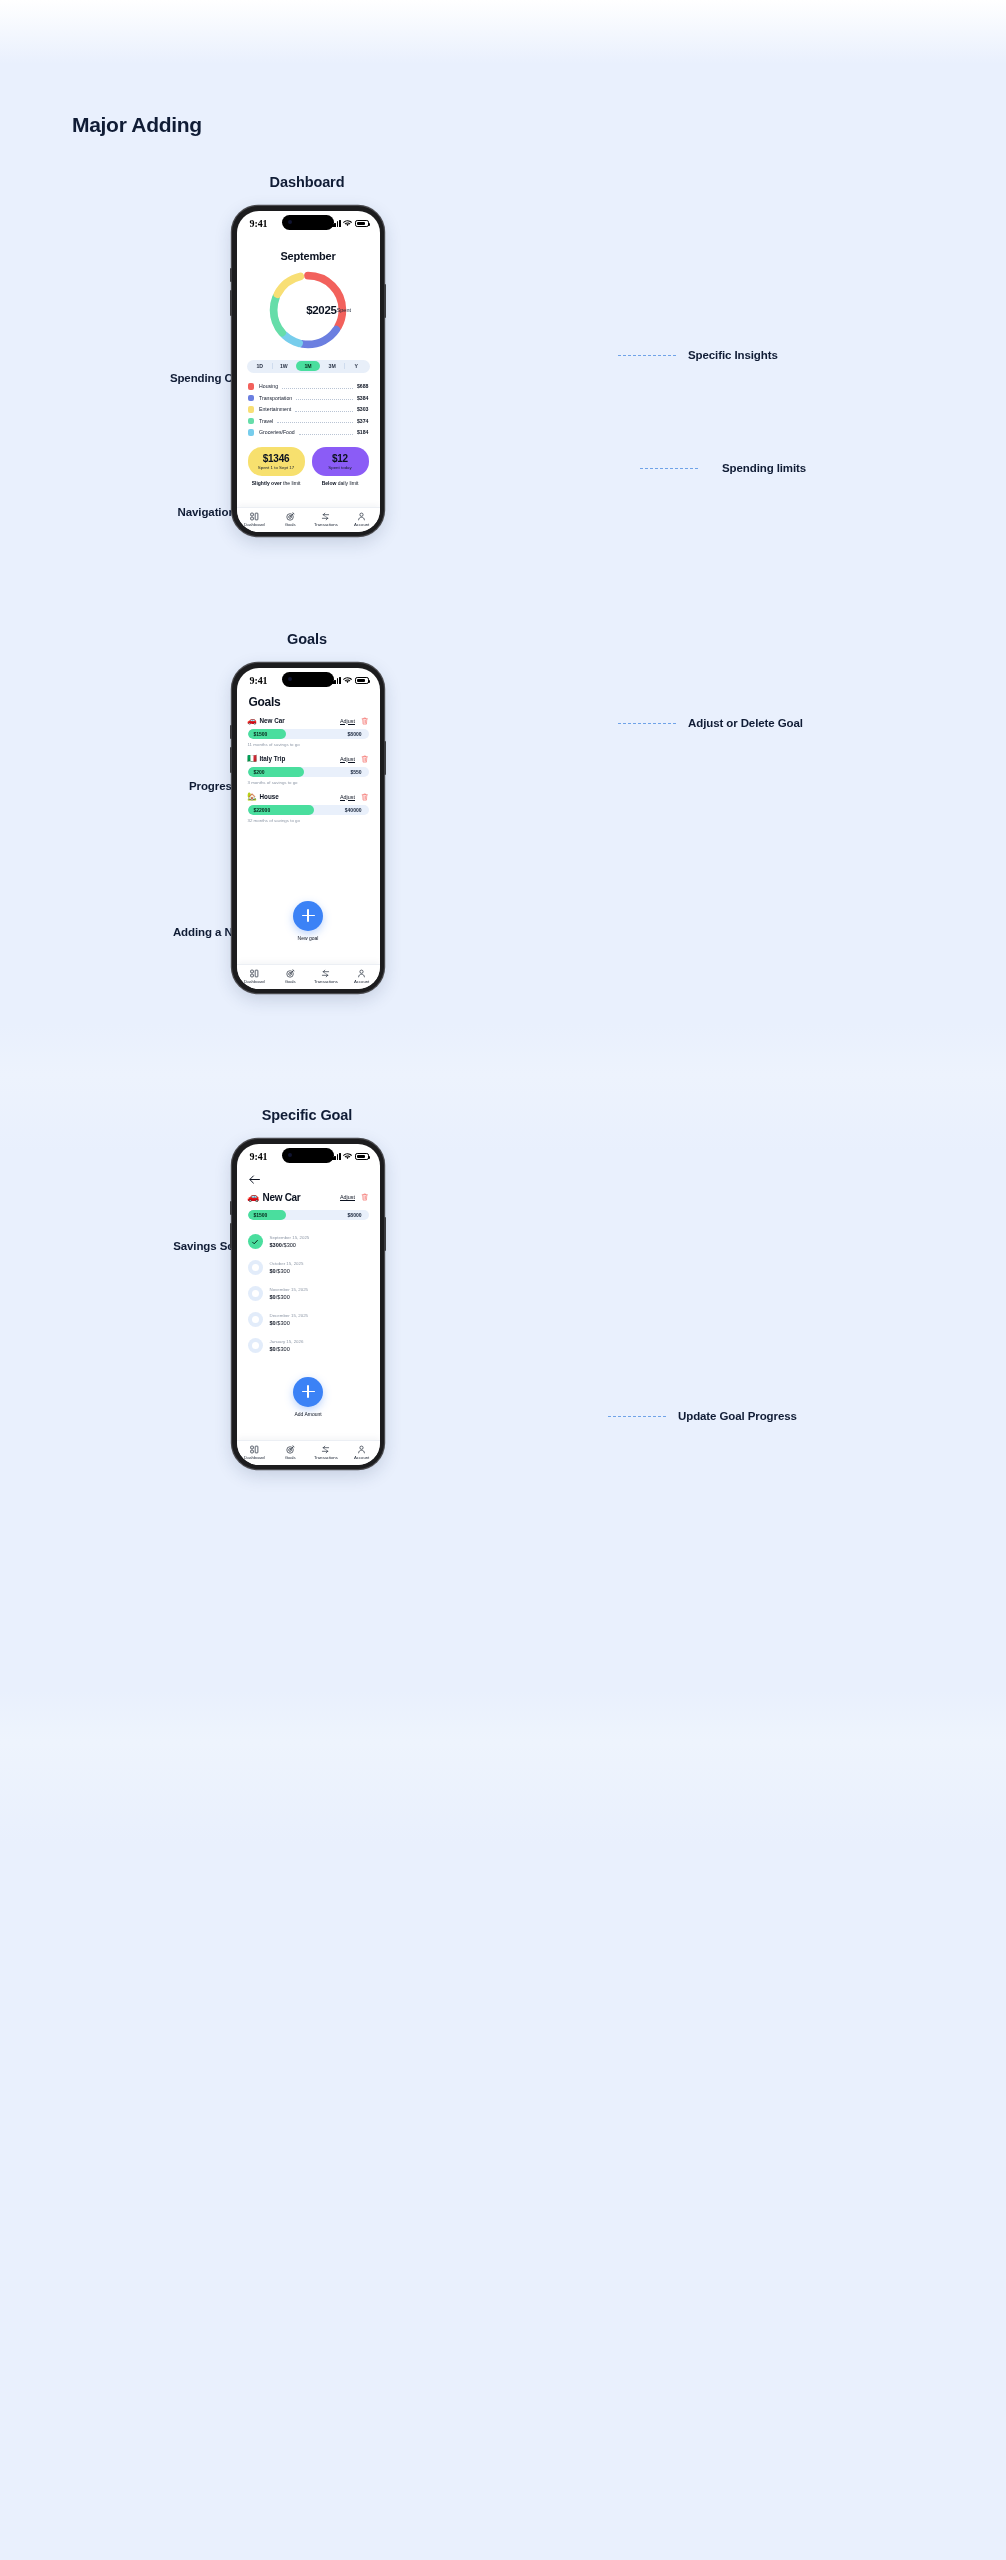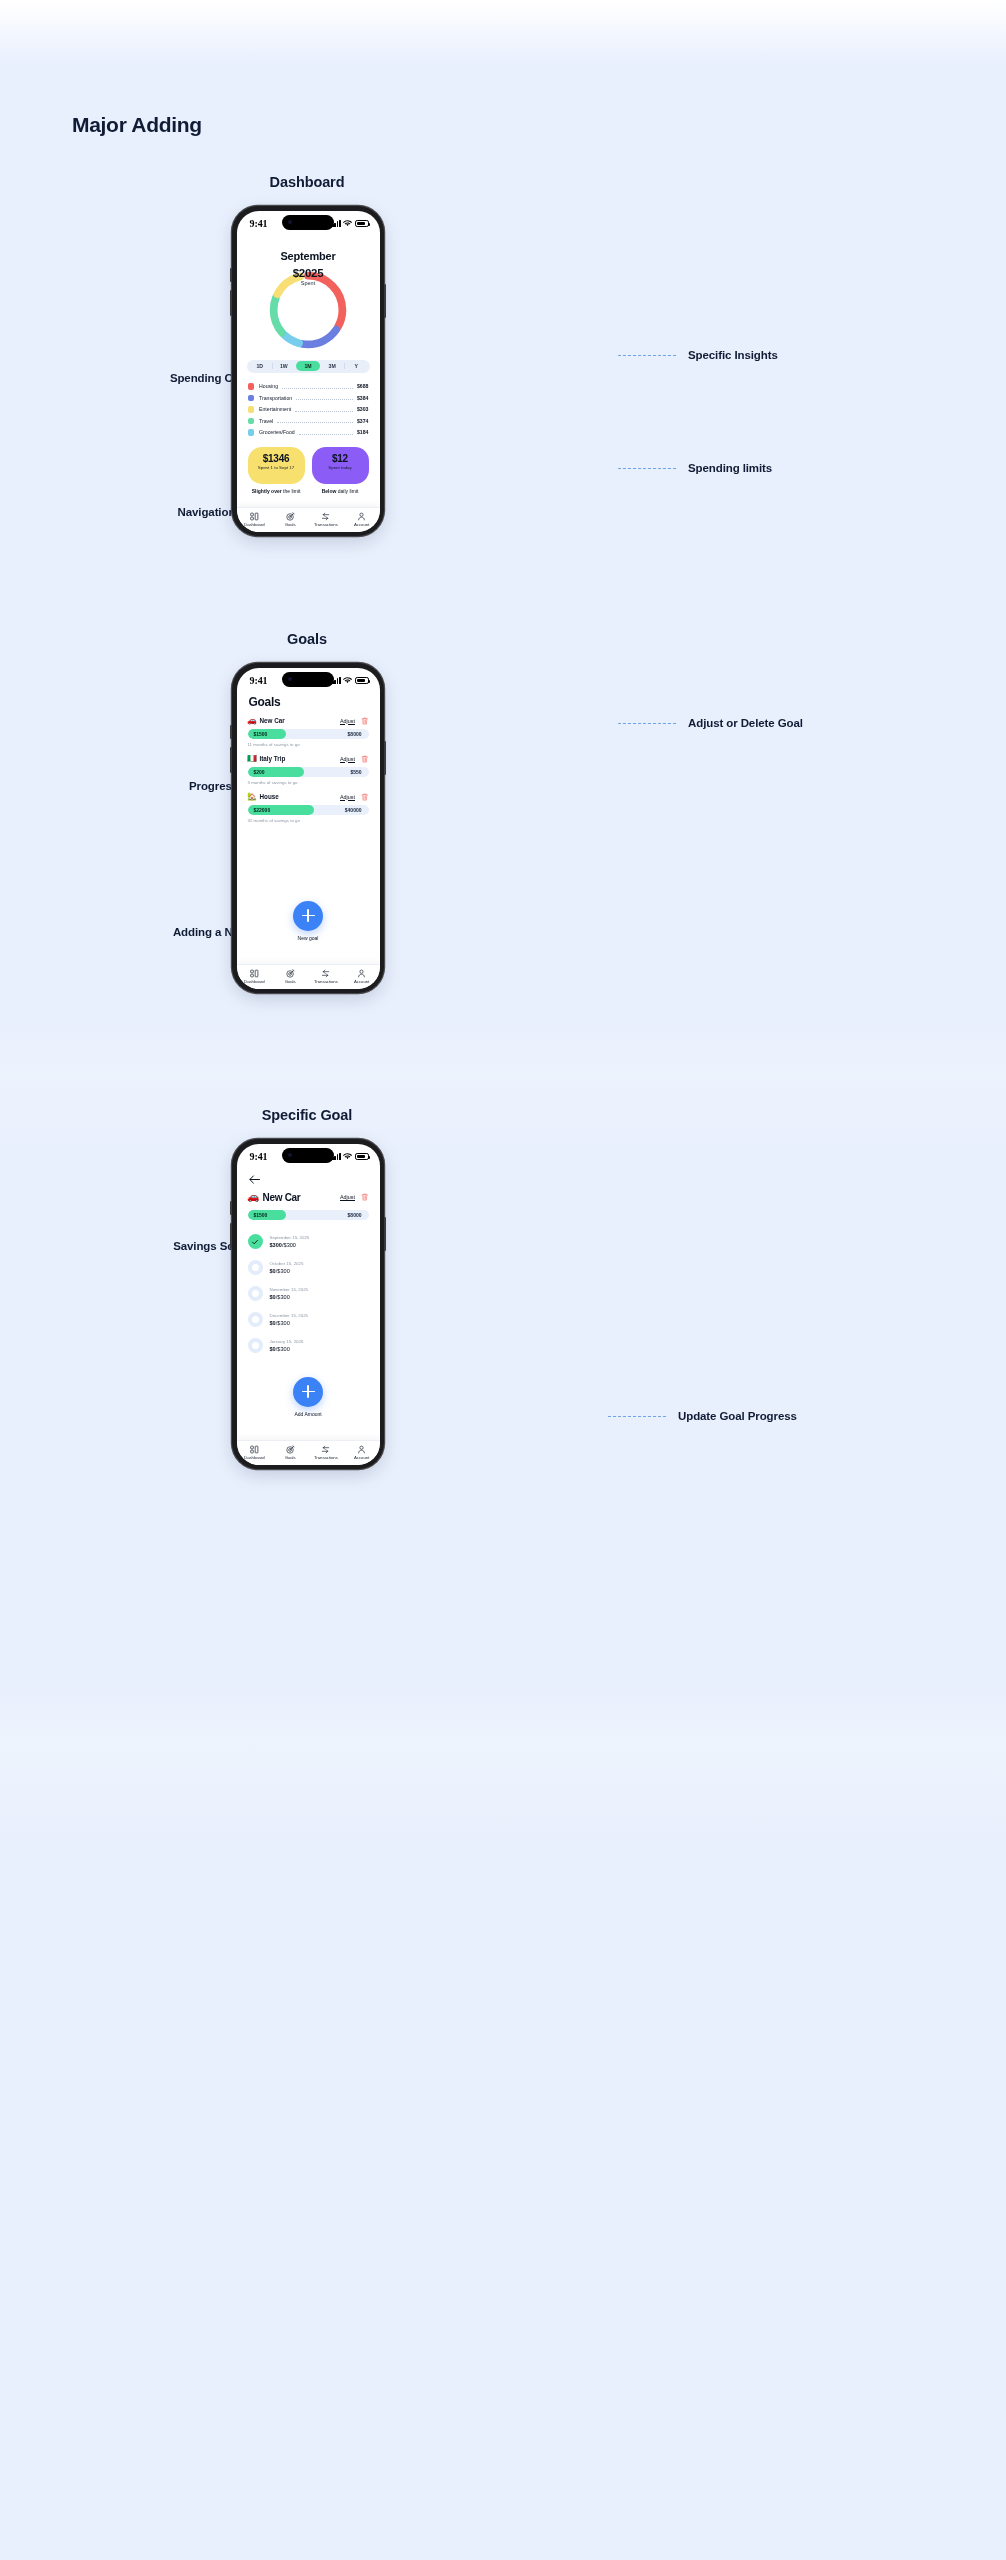--- a/index.html
+++ b/index.html
@@ -132,22 +132,22 @@
 
   
   .month-title {
     text-align: center; font-size: 11px; font-weight: bold;
     color: #0b1220; margin-top: 18px; letter-spacing: -.2px;
   }
   .donut-wrap { display:flex; justify-content:center; margin-top: 5px; }
   .donut { position: relative; width: 86px; height: 86px; }
   .donut svg { width:86px; height:86px; display:block; transform: rotate(-90deg); }
   .donut-center {
-    position:absolute; inset:0; display:flex; flex-direction:column;
-    align-items:center; justify-content:flex-start;
+    position:absolute; inset:0; display:flex; flex-direction:row;
+    align-items:center; justify-content:flex-end;
   }
   .donut-amt { font-size: 11.5px; font-weight: bold; color:#0b1220; letter-spacing:-.3px; }
   .donut-lab { font-size: 5.5px; color:#1b2637; margin-top:1px; }
 
   .segmented {
     margin: 7px 10px 0; height: 13px;
     background: #e8eff9; border-radius: 7px;
     display: flex; align-items: center; padding: 1.2px;
   }
   .seg {
@@ -165,21 +165,21 @@
   .cats { margin: 8px 11px 0; }
   .cat { display:flex; align-items:center; height: 11.5px; }
   .cat .sw { width:6.5px; height:6.5px; border-radius:2px; flex:none; }
   .cat .nm { font-size:5.2px; color:#121a2b; margin-left:5px; white-space:nowrap; }
   .cat .ln { flex:1; border-top:.8px dotted #b9c4d4; margin:0 4px; transform:translateY(2px); }
   .cat .amt { font-size:5.2px; font-weight:bold; color:#0b1220; }
 
   .limits { display:flex; gap:7px; margin: 9px 11px 0; }
   .limit { flex:1; text-align:center; }
   .limit .pill {
-    border-radius: 14px; padding: 6px 2px 14px;
+    border-radius: 14px; padding: 6px 2px 6px;
   }
   .limit .pill.yellow { background:#f7e06e; }
   .limit .pill.green  { background:#8b5cf6; }
   .limit .big { font-size:10px; font-weight:bold; color:#0b1220; letter-spacing:-.3px; }
   .limit .sub { font-size:4.4px; color:#18202e; margin-top:1px; }
   .limit .cap { font-size:5px; color:#0b1220; margin-top:4px; }
   .limit .cap b { font-weight:bold; }
 
   
   .navbar {
@@ -259,21 +259,21 @@
 <div class="section-title" id="sec-specific">Specific Goal</div>
 
 <div class="annot left" style="left:75px; top:372px; width:285px;">
   <span>Spending Categories</span>
   <span class="dots" style="width:65px;"></span>
 </div>
 <div class="annot right" style="left:618px; top:349px;">
   <span class="dots" style="width:58px;"></span>
   <span>Specific Insights</span>
 </div>
-<div class="annot right" style="left:618px; top:462px;">
+<div class="annot right" style="left:640px; top:462px;gap:12px;">
   <span class="dots" style="width:58px;"></span>
   <span>Spending limits</span>
 </div>
 <div class="annot left" style="left:75px; top:506px; width:285px;">
   <span>Navigation bar</span>
   <span class="dots" style="width:92px;"></span>
 </div>
 
 <div class="annot left" style="left:75px; top:780px; width:285px;">
   <span>Progress Bar</span>

